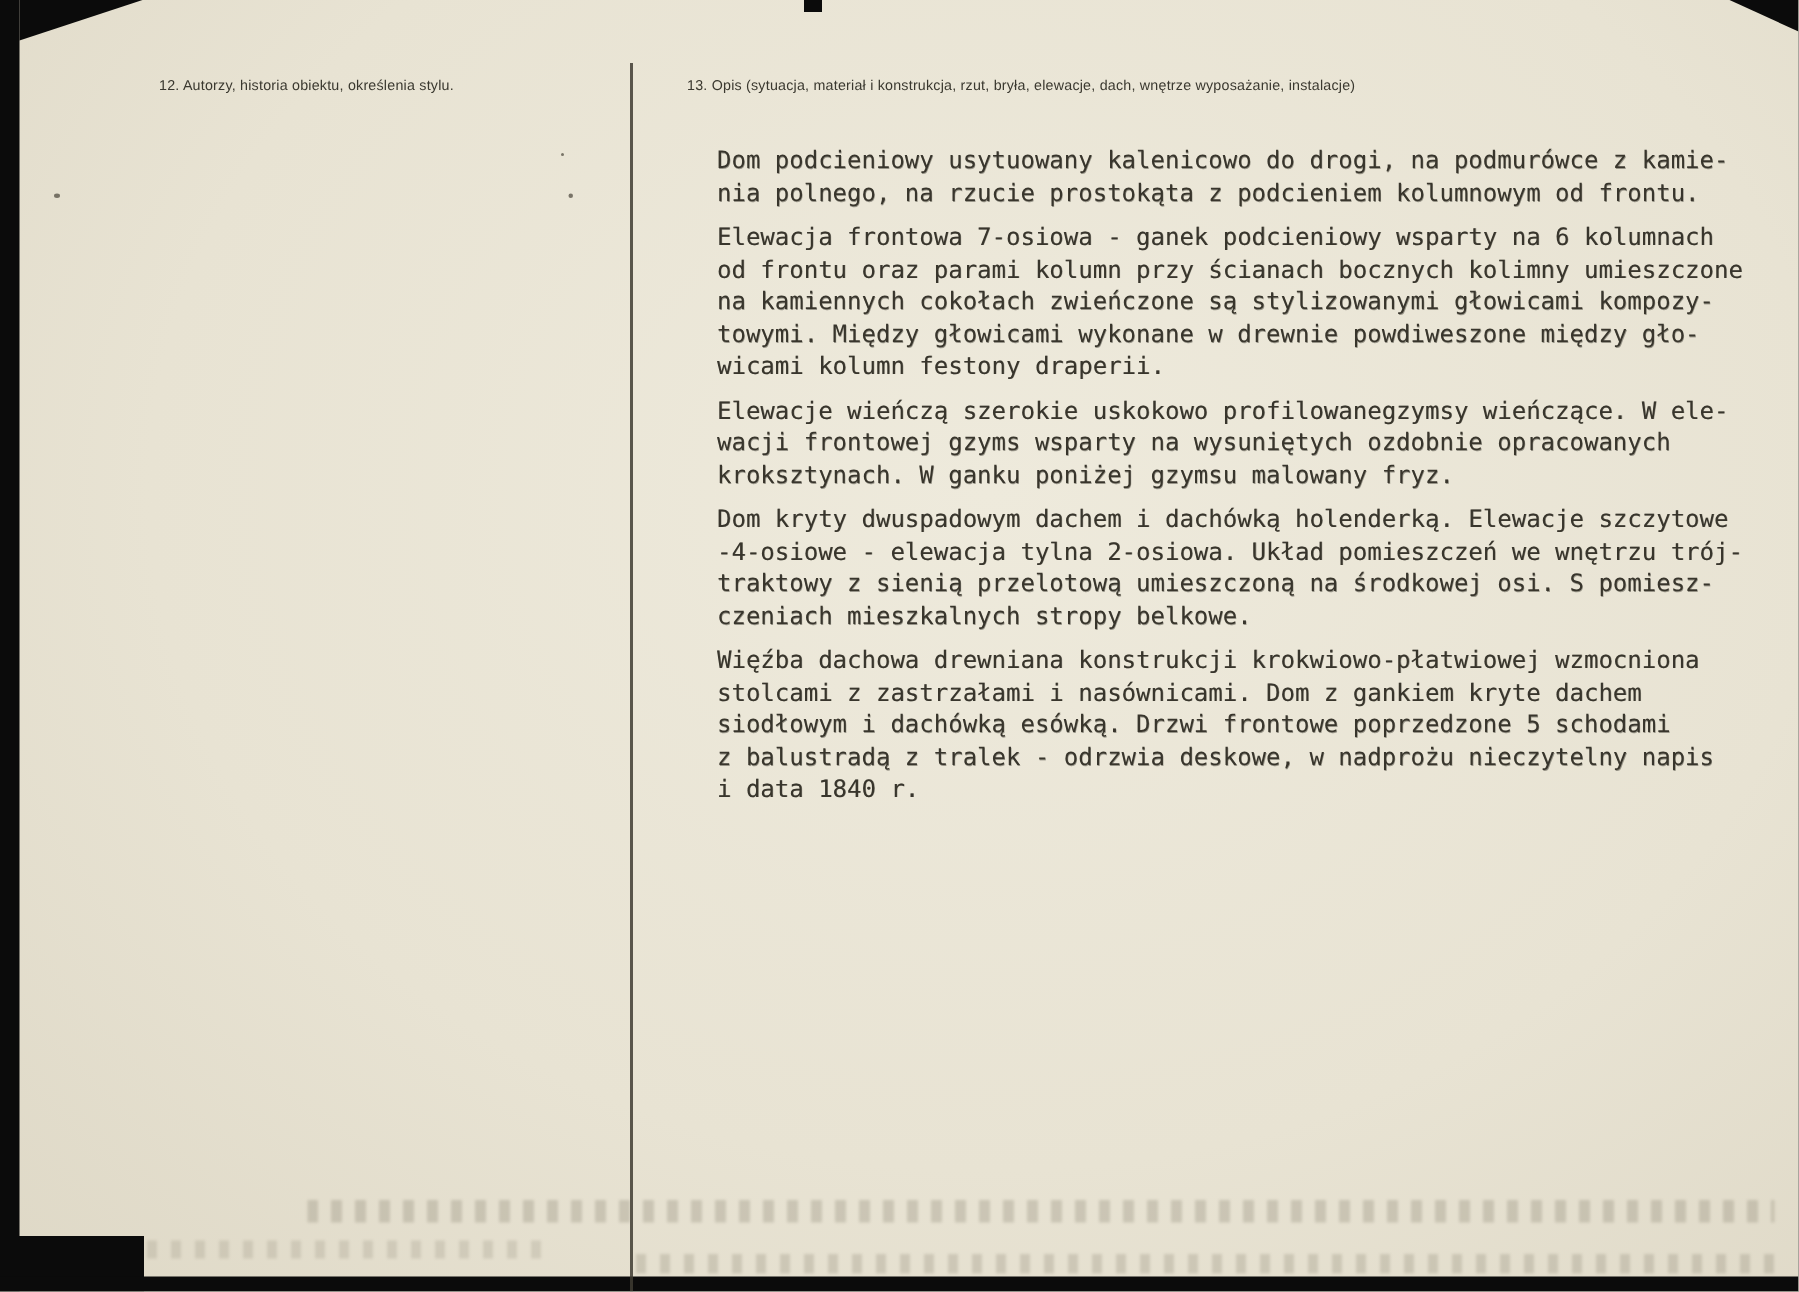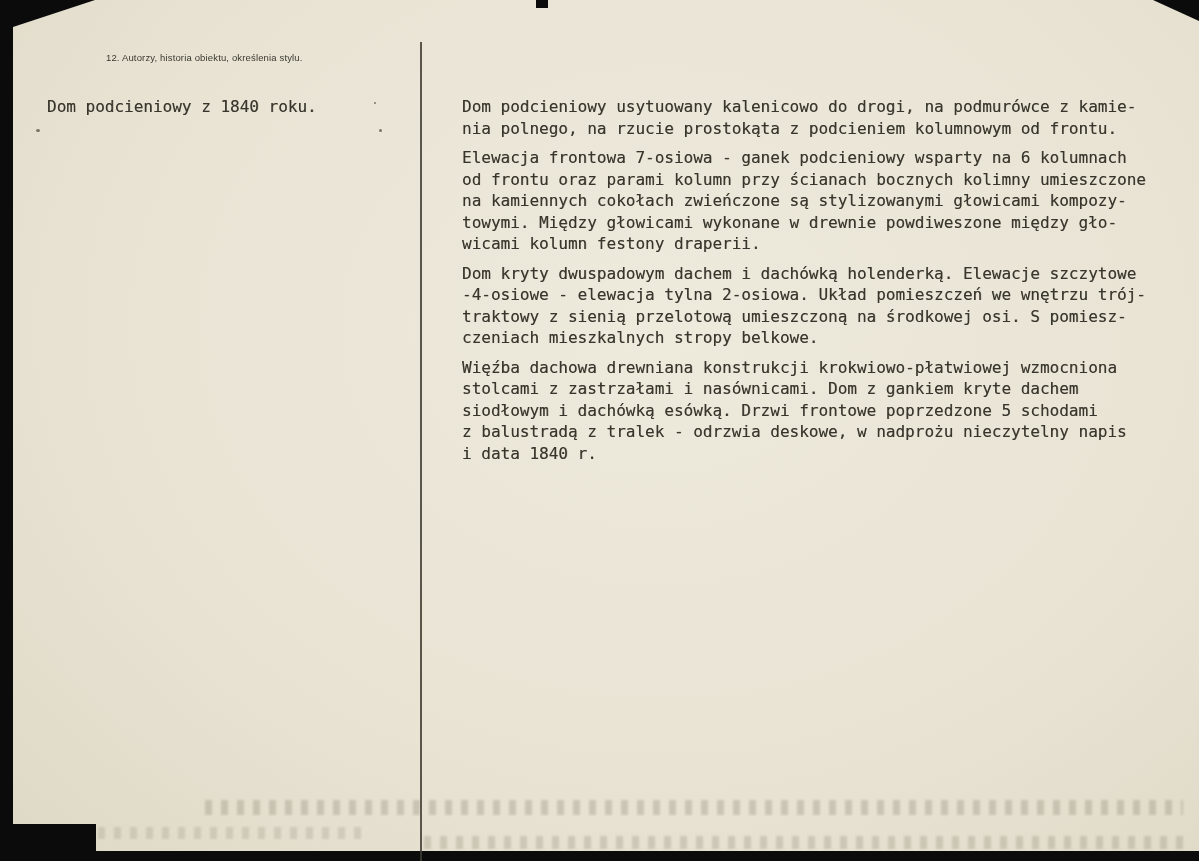--- a/index.html
+++ b/index.html
@@ -43,21 +43,21 @@
   
   .typed {
     font-size:16px;
     line-height:21.5px;
     white-space:pre-wrap;
     color:var(--ink,#38352c);
     text-shadow:.35px .35px 0 rgba(52,49,40,.45);
   }
   .left-body  { position:absolute; left:47px;  top:96px; width:360px; }
   .right-body { position:absolute; left:462px; top:96px; width:722px; }
-  .right-body p { margin:0 0 8px 0; }
+  .right-body p { margin:0 0 8px 16px; }
 
   
   .ghost {
     position:absolute;
     filter:blur(1.2px);
     opacity:.42;
     background:repeating-linear-gradient(90deg,
       rgba(108,102,84,.55) 0 7px, rgba(108,102,84,0) 7px 16px);
     transform:scaleY(-1);
   }
@@ -78,31 +78,34 @@
   <div class="edge-left"></div>
   <div class="corner-tl"></div>
   <div class="corner-tr"></div>
   <div class="notch-top"></div>
   <div class="edge-bottom-left"></div>
   <div class="edge-bottom"></div>
 
   <div class="divider"></div>
 
   <div class="form-label label-left">12. Autorzy, historia obiektu, określenia stylu.</div>
+  <div class="form-label label-right">13. Opis (sytuacja, materiał i konstrukcja, rzut, bryła, elewacje, dach, wnętrze wyposażanie, instalacje)</div>
 
-  <div class="typed left-body">Dom podcieniowy z 1840 roku.</div>
 
   <div class="right-body">
     <p class="typed">Dom podcieniowy usytuowany kalenicowo do drogi, na podmurówce z kamie-
 nia polnego, na rzucie prostokąta z podcieniem kolumnowym od frontu.</p>
     <p class="typed">Elewacja frontowa 7-osiowa - ganek podcieniowy wsparty na 6 kolumnach
 od frontu oraz parami kolumn przy ścianach bocznych kolimny umieszczone
 na kamiennych cokołach zwieńczone są stylizowanymi głowicami kompozy-
 towymi. Między głowicami wykonane w drewnie powdiweszone między gło-
 wicami kolumn festony draperii.</p>
+    <p class="typed">Elewacje wieńczą szerokie uskokowo profilowanegzymsy wieńczące. W ele-
+wacji frontowej gzyms wsparty na wysuniętych ozdobnie opracowanych
+kroksztynach. W ganku poniżej gzymsu malowany fryz.</p>
     <p class="typed">Dom kryty dwuspadowym dachem i dachówką holenderką. Elewacje szczytowe
 -4-osiowe - elewacja tylna 2-osiowa. Układ pomieszczeń we wnętrzu trój-
 traktowy z sienią przelotową umieszczoną na środkowej osi. S pomiesz-
 czeniach mieszkalnych stropy belkowe.</p>
     <p class="typed">Więźba dachowa drewniana konstrukcji krokwiowo-płatwiowej wzmocniona
 stolcami z zastrzałami i nasównicami. Dom z gankiem kryte dachem
 siodłowym i dachówką esówką. Drzwi frontowe poprzedzone 5 schodami
 z balustradą z tralek - odrzwia deskowe, w nadprożu nieczytelny napis
 i data 1840 r.</p>
   </div>

